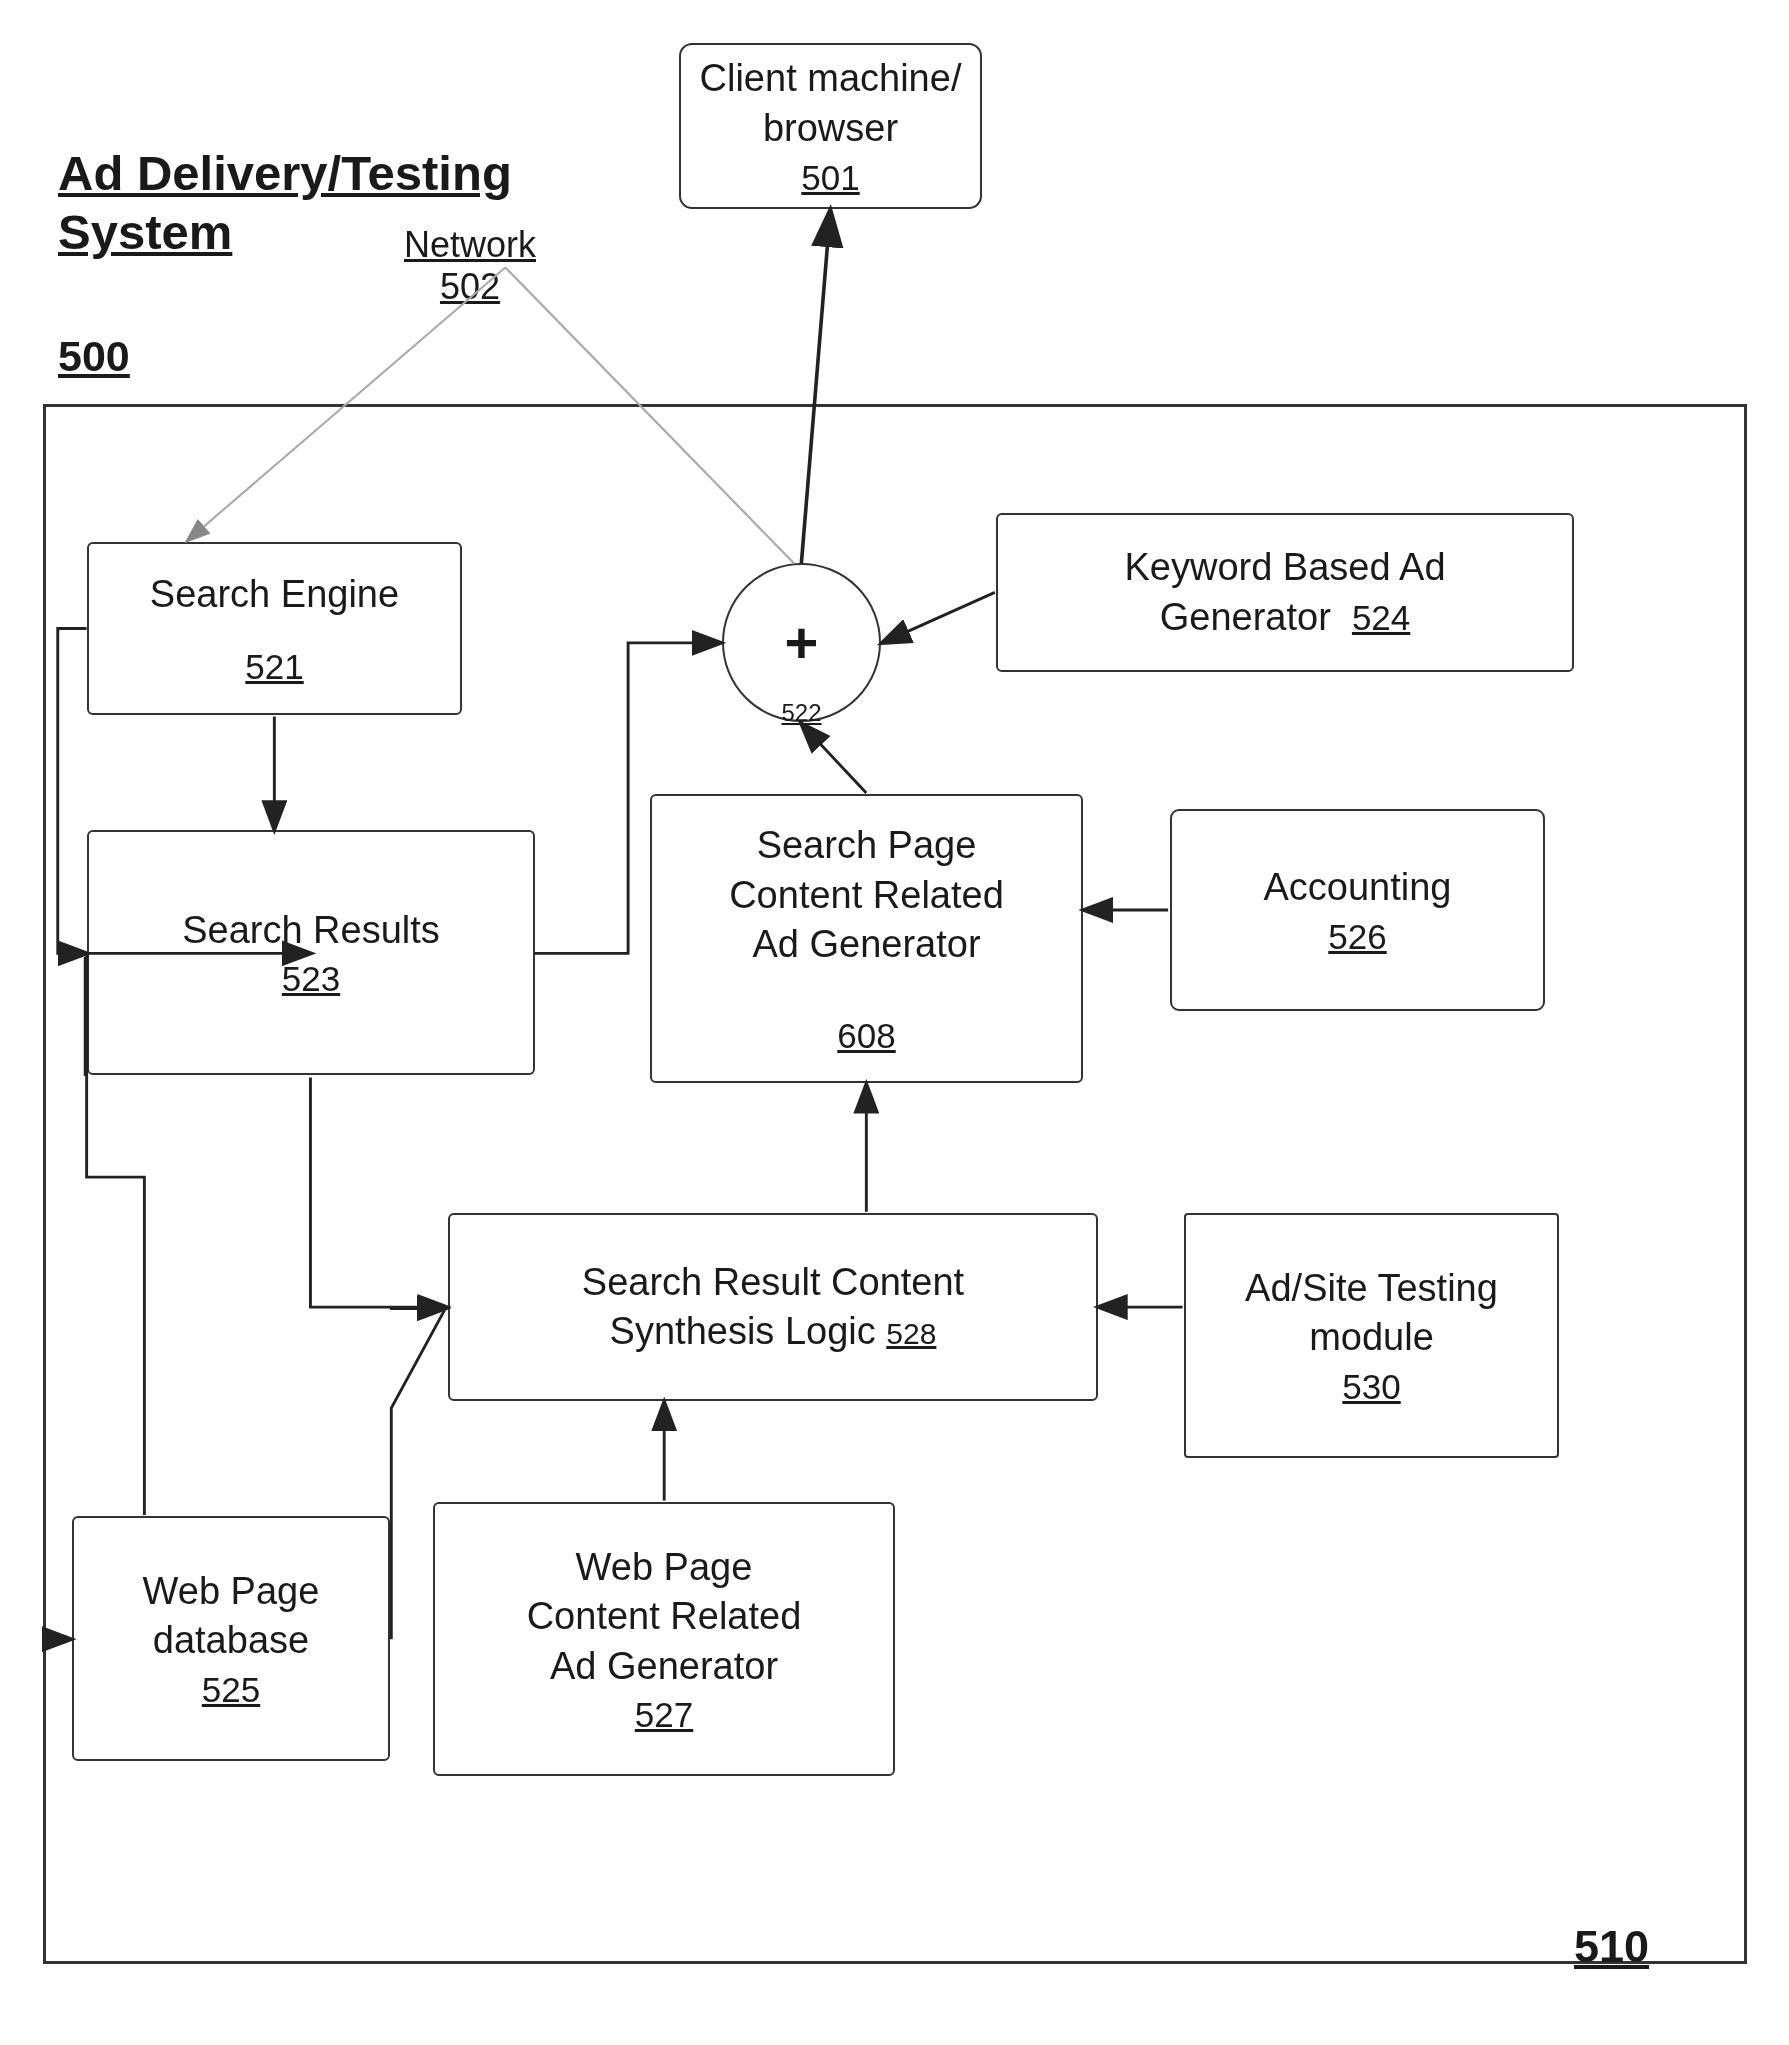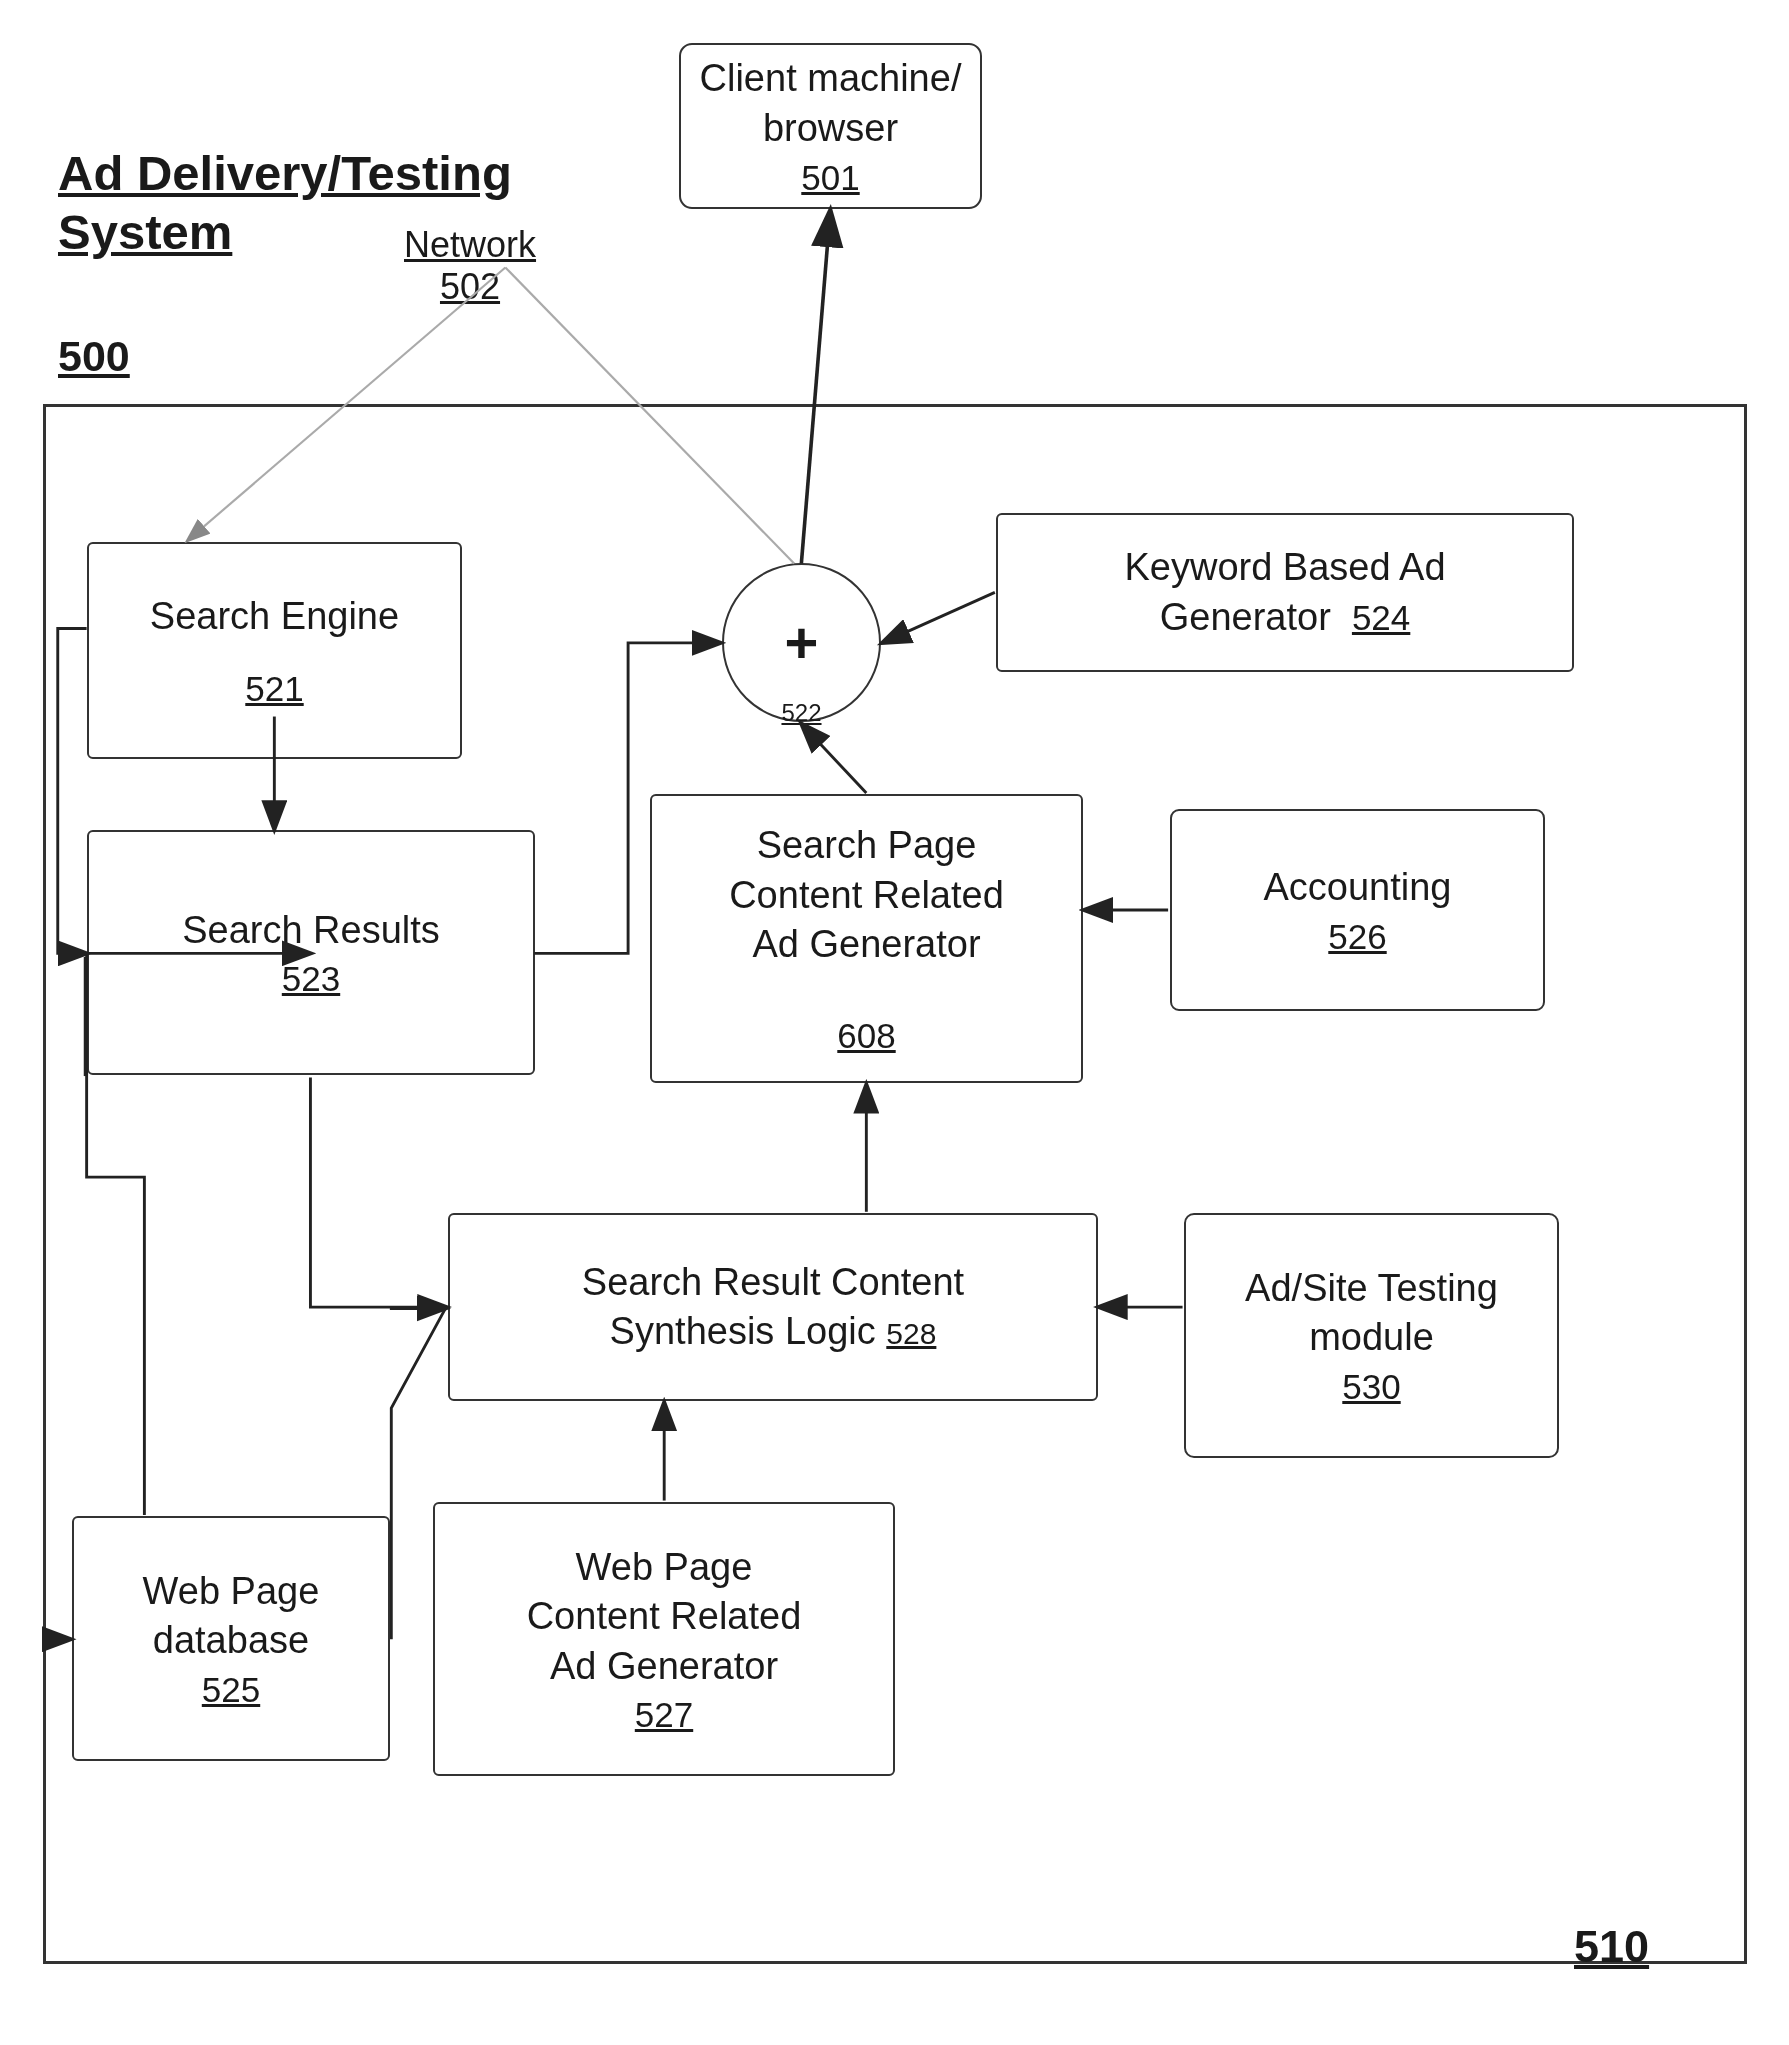--- a/index.html
+++ b/index.html
@@ -141,21 +141,21 @@
   <div class="label-510">510</div>
 
   <div class="box" style="top:43px; left:679px; width:303px; height:166px;">
     <div class="box-label">
       <span>Client machine/</span><br>
       <span>browser</span>
     </div>
     <div class="box-number">501</div>
   </div>
 
-  <div class="box" style="top:542px; left:87px; width:375px; height:217px; border-radius:5.8px;gap:24px;">
+  <div class="box" style="top:542px; left:87px; width:375px; height:173px; border-radius:5.8px;gap:24px;">
     <div class="box-label">
       <span>Search Engine</span>
     </div>
     <div class="box-number">521</div>
   </div>
 
   <div class="circle-node" style="top:563px; left:722px; width:159px; height:159px;">
     <span class="circle-label">+</span>
     <span class="circle-num">522</span>
   </div>
@@ -207,21 +207,21 @@
   </div>
 
   <div class="box" style="top:1516px; left:72px; width:318px; height:245px; border-radius:5.8px;">
     <div class="box-label">
       <span>Web Page</span><br>
       <span>database</span>
     </div>
     <div class="box-number">525</div>
   </div>
 
-  <div class="box" style="top:1213px; left:1184px; width:375px; height:245px; border-radius:10px;">
+  <div class="box" style="top:1213px; left:1184px; width:375px; height:245px; border-radius:4px;">
     <div class="box-label">
       <span>Ad/Site Testing</span><br>
       <span>module</span>
     </div>
     <div class="box-number">530</div>
   </div>
 
   <svg class="arrows" viewBox="0 0 2478 2833" width="1789" height="2046">
     <defs>
       <marker id="arrowhead-black" markerWidth="12" markerHeight="9" refX="10" refY="4.5" orient="auto">

